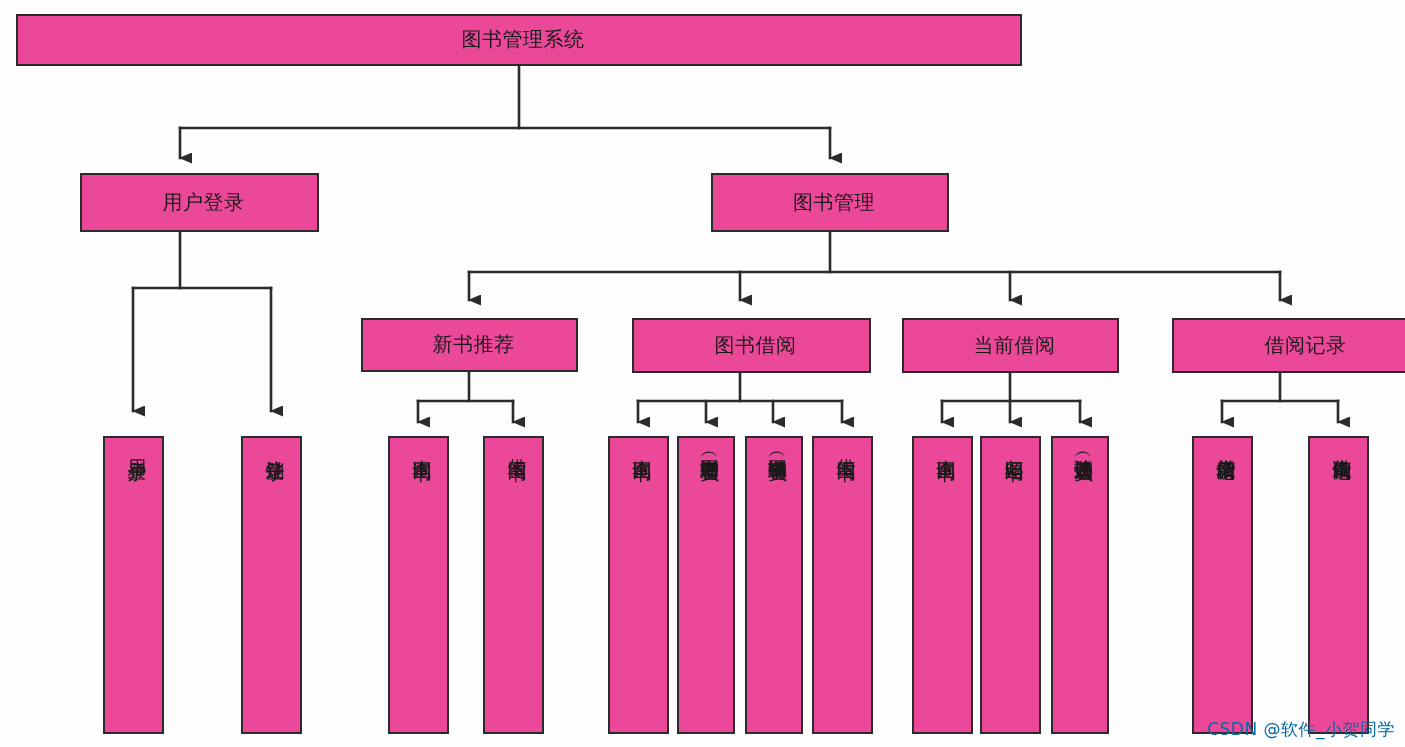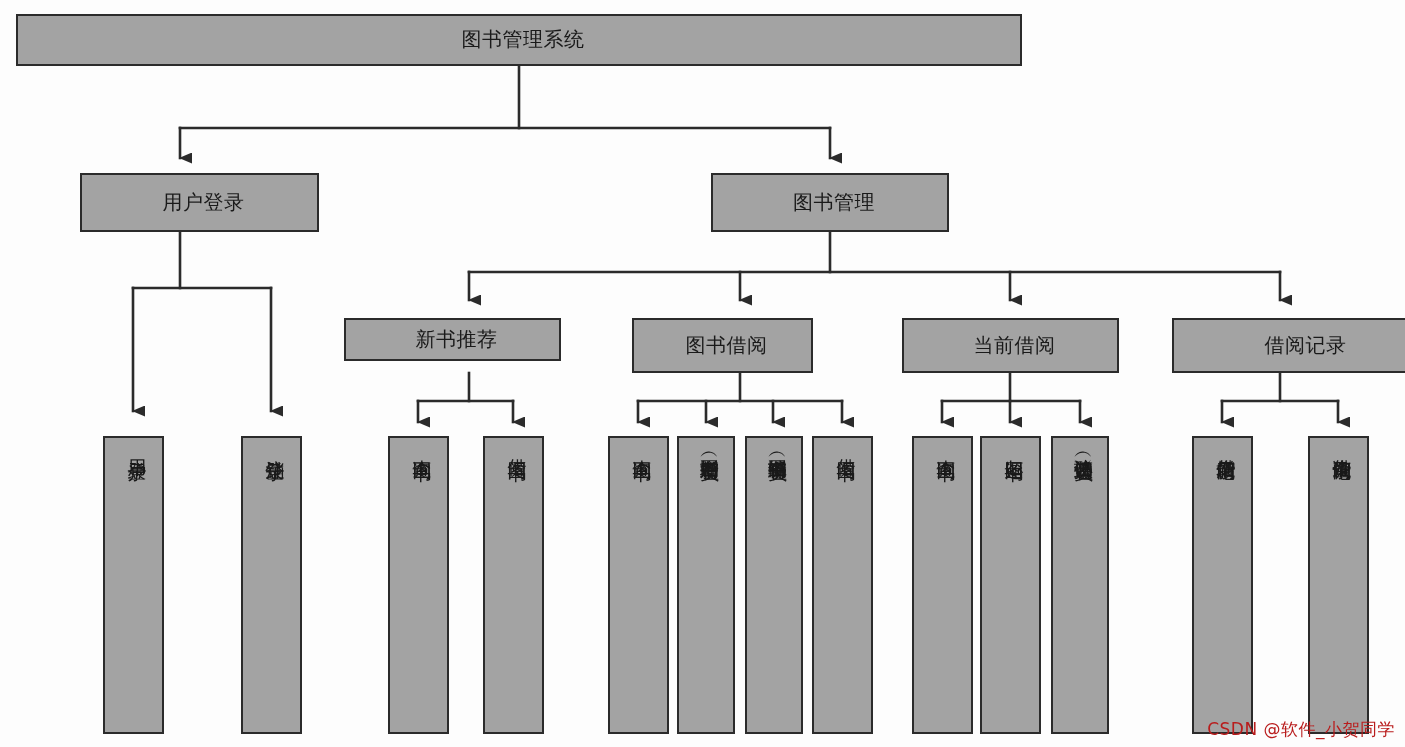--- a/index.html
+++ b/index.html
@@ -22,21 +22,21 @@
     position: absolute;
     left: 0;
     top: 0;
     width: 1405px;
     height: 747px;
   }
   .node-box {
     position: absolute;
     box-sizing: border-box;
     border: 2.5px solid #2b2b2b;
-    background: #a3a3a3;
+    background: #ec4899;
     display: flex;
     align-items: center;
     justify-content: center;
     color: #1a1a1a;
     padding-left: 8px;
   }
   .node-label {
     font-size: 20px;
     line-height: 1.18;
     letter-spacing: 0.5px;
@@ -59,21 +59,21 @@
   }
   .node-box.vertical.tall-text .node-label {
     font-size: 19px;
     letter-spacing: 0.5px;
   }
   #watermark {
     position: absolute;
     right: 10px;
     bottom: 6px;
     font-size: 17px;
-    color: #b91c1c;
+    color: #0369a1;
     letter-spacing: 0.5px;
     white-space: nowrap;
     pointer-events: none;
   }
 </style>
 </head>
 <body>
 
 <div id="canvas">
 
@@ -133,25 +133,25 @@
   </div>
 
   <div class="node-box" style="left:80px; top:173px; width:239px; height:59px;">
     <span class="node-label">用户登录</span>
   </div>
 
   <div class="node-box" style="left:711px; top:173px; width:238px; height:59px;text-align:right;">
     <span class="node-label">图书管理</span>
   </div>
 
-  <div class="node-box" style="left:344px; top:318px; width:217px; height:43px;">
+  <div class="node-box" style="left:361px; top:318px; width:217px; height:54px;">
     <span class="node-label">新书推荐</span>
   </div>
 
-  <div class="node-box" style="left:632px; top:318px; width:181px; height:55px;">
+  <div class="node-box" style="left:632px; top:318px; width:239px; height:55px;">
     <span class="node-label">图书借阅</span>
   </div>
 
   <div class="node-box" style="left:902px; top:318px; width:217px; height:55px;text-align:center;">
     <span class="node-label">当前借阅</span>
   </div>
 
   <div class="node-box" style="left:1172px; top:318px; width:259px; height:55px;">
     <span class="node-label">借阅记录</span>
   </div>

